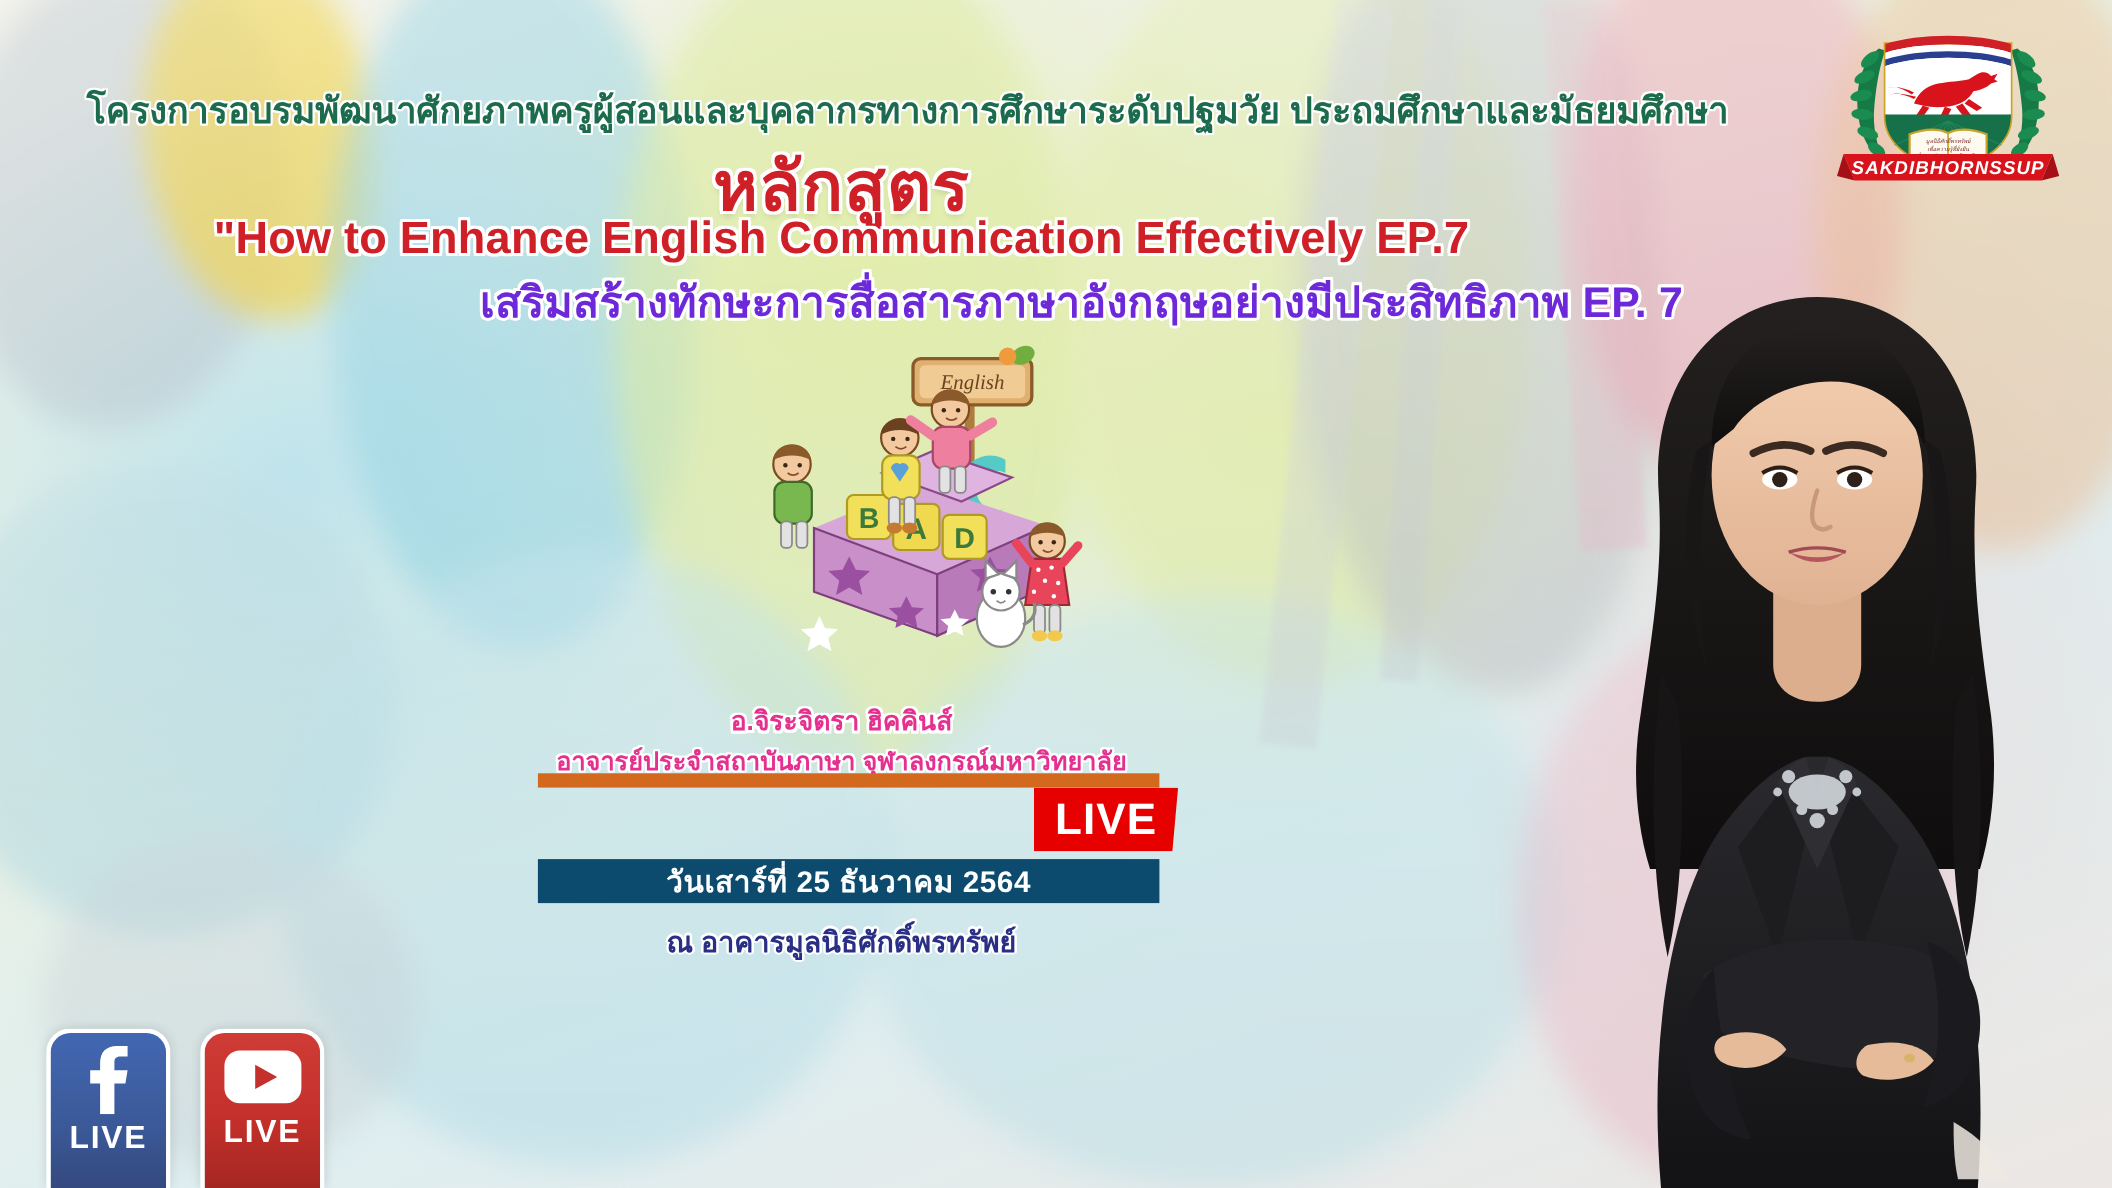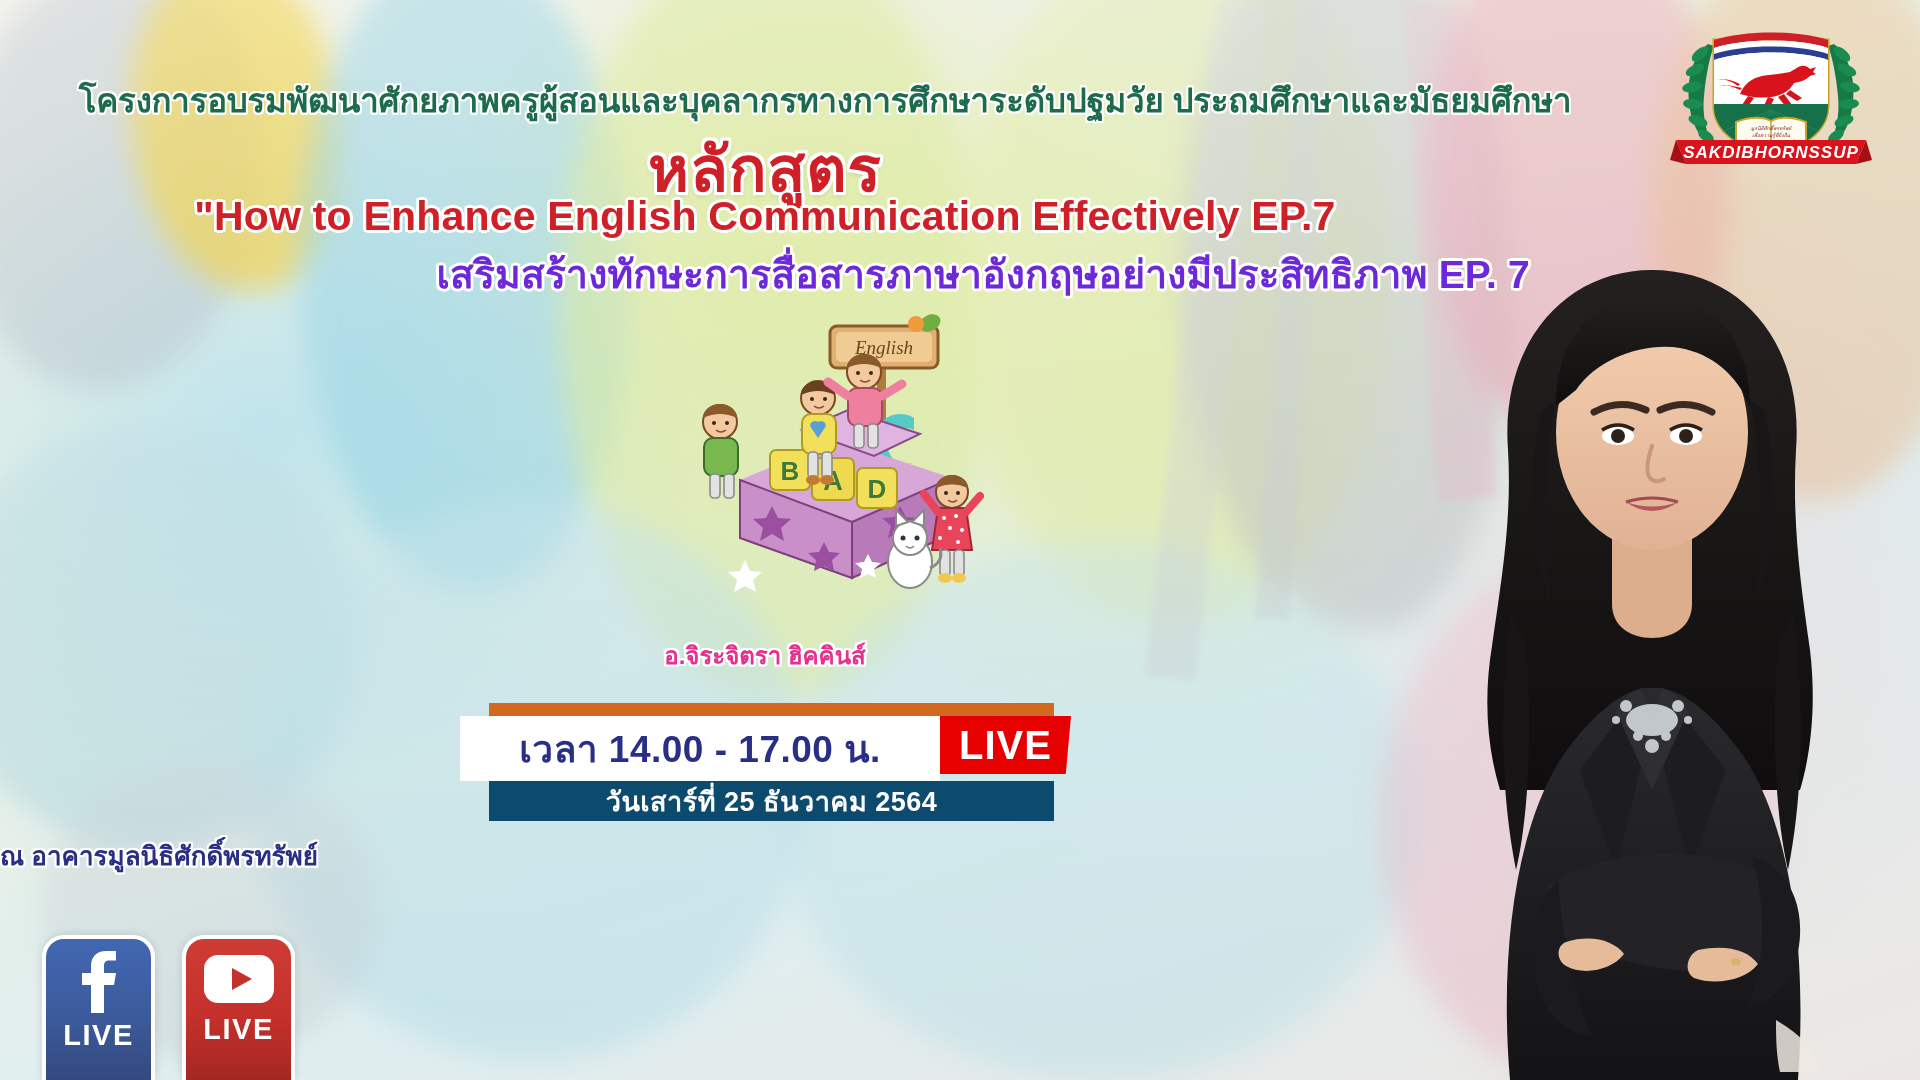--- a/index.html
+++ b/index.html
@@ -122,21 +122,21 @@
     background:#e60000; display:flex; align-items:center; justify-content:center;
     clip-path:polygon(0 0, 100% 0, 96% 100%, 0 100%);
   }
   .live-badge span { font-size:40px; font-weight:800; color:#fff; letter-spacing:1px; }
   .date-bar {
     position:absolute; left:489px; top:781px; width:565px; height:40px;
     background:#0c4a6e; display:flex; align-items:center; justify-content:center;
   }
   .date-bar span { font-size:27px; font-weight:800; color:#fff; letter-spacing:.5px; white-space:nowrap; }
   .venue {
-    position:absolute; top:835px; left:0; width:1530px; 
+    position:absolute; top:835px; left:0; width:1530px; text-align:center;
     font-size:26px; font-weight:800; color:#2a2f86;
     text-shadow:
       -1.8px -1.8px 0 #fff, 1.8px -1.8px 0 #fff, -1.8px 1.8px 0 #fff, 1.8px 1.8px 0 #fff,
       0 -2.1px 0 #fff, 0 2.1px 0 #fff, -2.1px 0 0 #fff, 2.1px 0 0 #fff;
     white-space:nowrap;
   }
 
   
   .social { position:absolute; bottom:0; }
   .social-pill {
@@ -359,25 +359,23 @@
         <polygon points="272,216 272,200 260,212" fill="#ffffff" stroke="#8a8a8a" stroke-width="2"></polygon>
         <circle cx="251" cy="228" r="2.5" fill="#333"></circle>
           <circle cx="265" cy="228" r="2.5" fill="#333"></circle>
         <path d="M254 236 q4 4 8 0" stroke="#8a8a8a" stroke-width="1.5" fill="none"></path>
         <path d="M278 258 q14 -6 10 -20" stroke="#8a8a8a" stroke-width="3" fill="none"></path>
       </g>
     </svg>
   </div>
 
   <div class="speaker-name">อ.จิระจิตรา ฮิคคินส์</div>
+  <div class="speaker-role">อาจารย์ประจำสถาบันภาษา จุฬาลงกรณ์มหาวิทยาลัย</div>
 
   <div class="bar-top-orange"></div>
-  <div class="time-card">
-    <span class="time-text">เวลา 14.00 - 17.00 น.</span>
-  </div>
   <div class="live-badge">
     <span>LIVE</span>
   </div>
   <div class="date-bar">
     <span>วันเสาร์ที่ 25 ธันวาคม 2564</span>
   </div>
   <div class="venue">ณ อาคารมูลนิธิศักดิ์พรทรัพย์</div>
 
   <div class="social" id="fb-badge">
     <div class="social-pill fb-pill">

